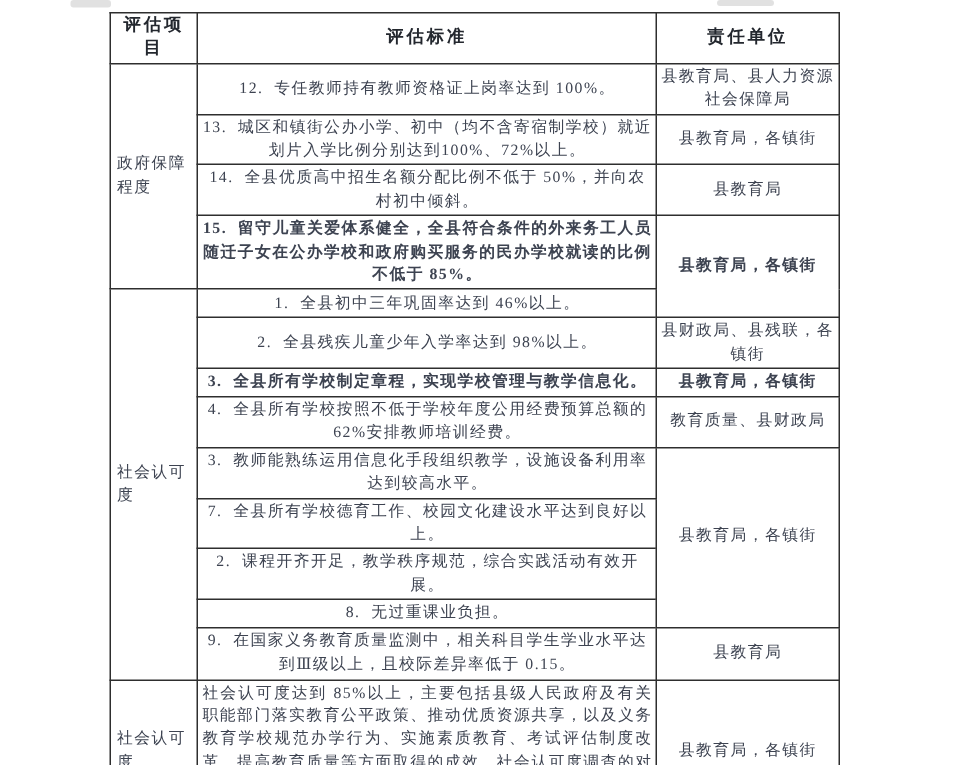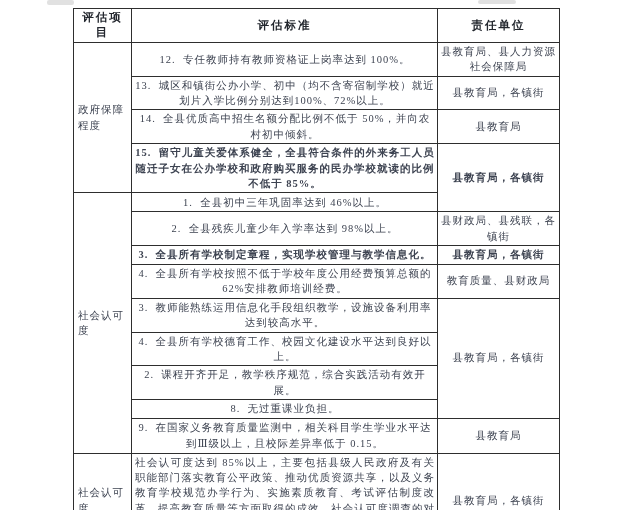--- a/index.html
+++ b/index.html
@@ -83,21 +83,21 @@
     </tr>
     <tr style="height:34px;">
       <td class="criteria-cell">4.  全县所有学校按照不低于学校年度公用经费预算总额的 62%安排教师培训经费。</td>
       <td class="unit-cell">教育质量、县财政局</td>
     </tr>
     <tr style="height:33px;">
       <td class="criteria-cell">3.  教师能熟练运用信息化手段组织教学，设施设备利用率达到较高水平。</td>
       <td class="unit-cell" rowspan="4">县教育局，各镇街</td>
     </tr>
     <tr style="height:17px;">
-      <td class="criteria-cell">4.  全县所有学校德育工作、校园文化建设水平达到良好以上。</td>
+      <td class="criteria-cell">7.  全县所有学校德育工作、校园文化建设水平达到良好以上。</td>
     </tr>
     <tr style="height:17px;">
       <td class="criteria-cell">2.  课程开齐开足，教学秩序规范，综合实践活动有效开展。</td>
     </tr>
     <tr style="height:16px;">
       <td class="criteria-cell">8.  无过重课业负担。</td>
     </tr>
     <tr style="height:35px;">
       <td class="criteria-cell">9.  在国家义务教育质量监测中，相关科目学生学业水平达到Ⅲ级以上，且校际差异率低于 0.15。</td>
       <td class="unit-cell">县教育局</td>

